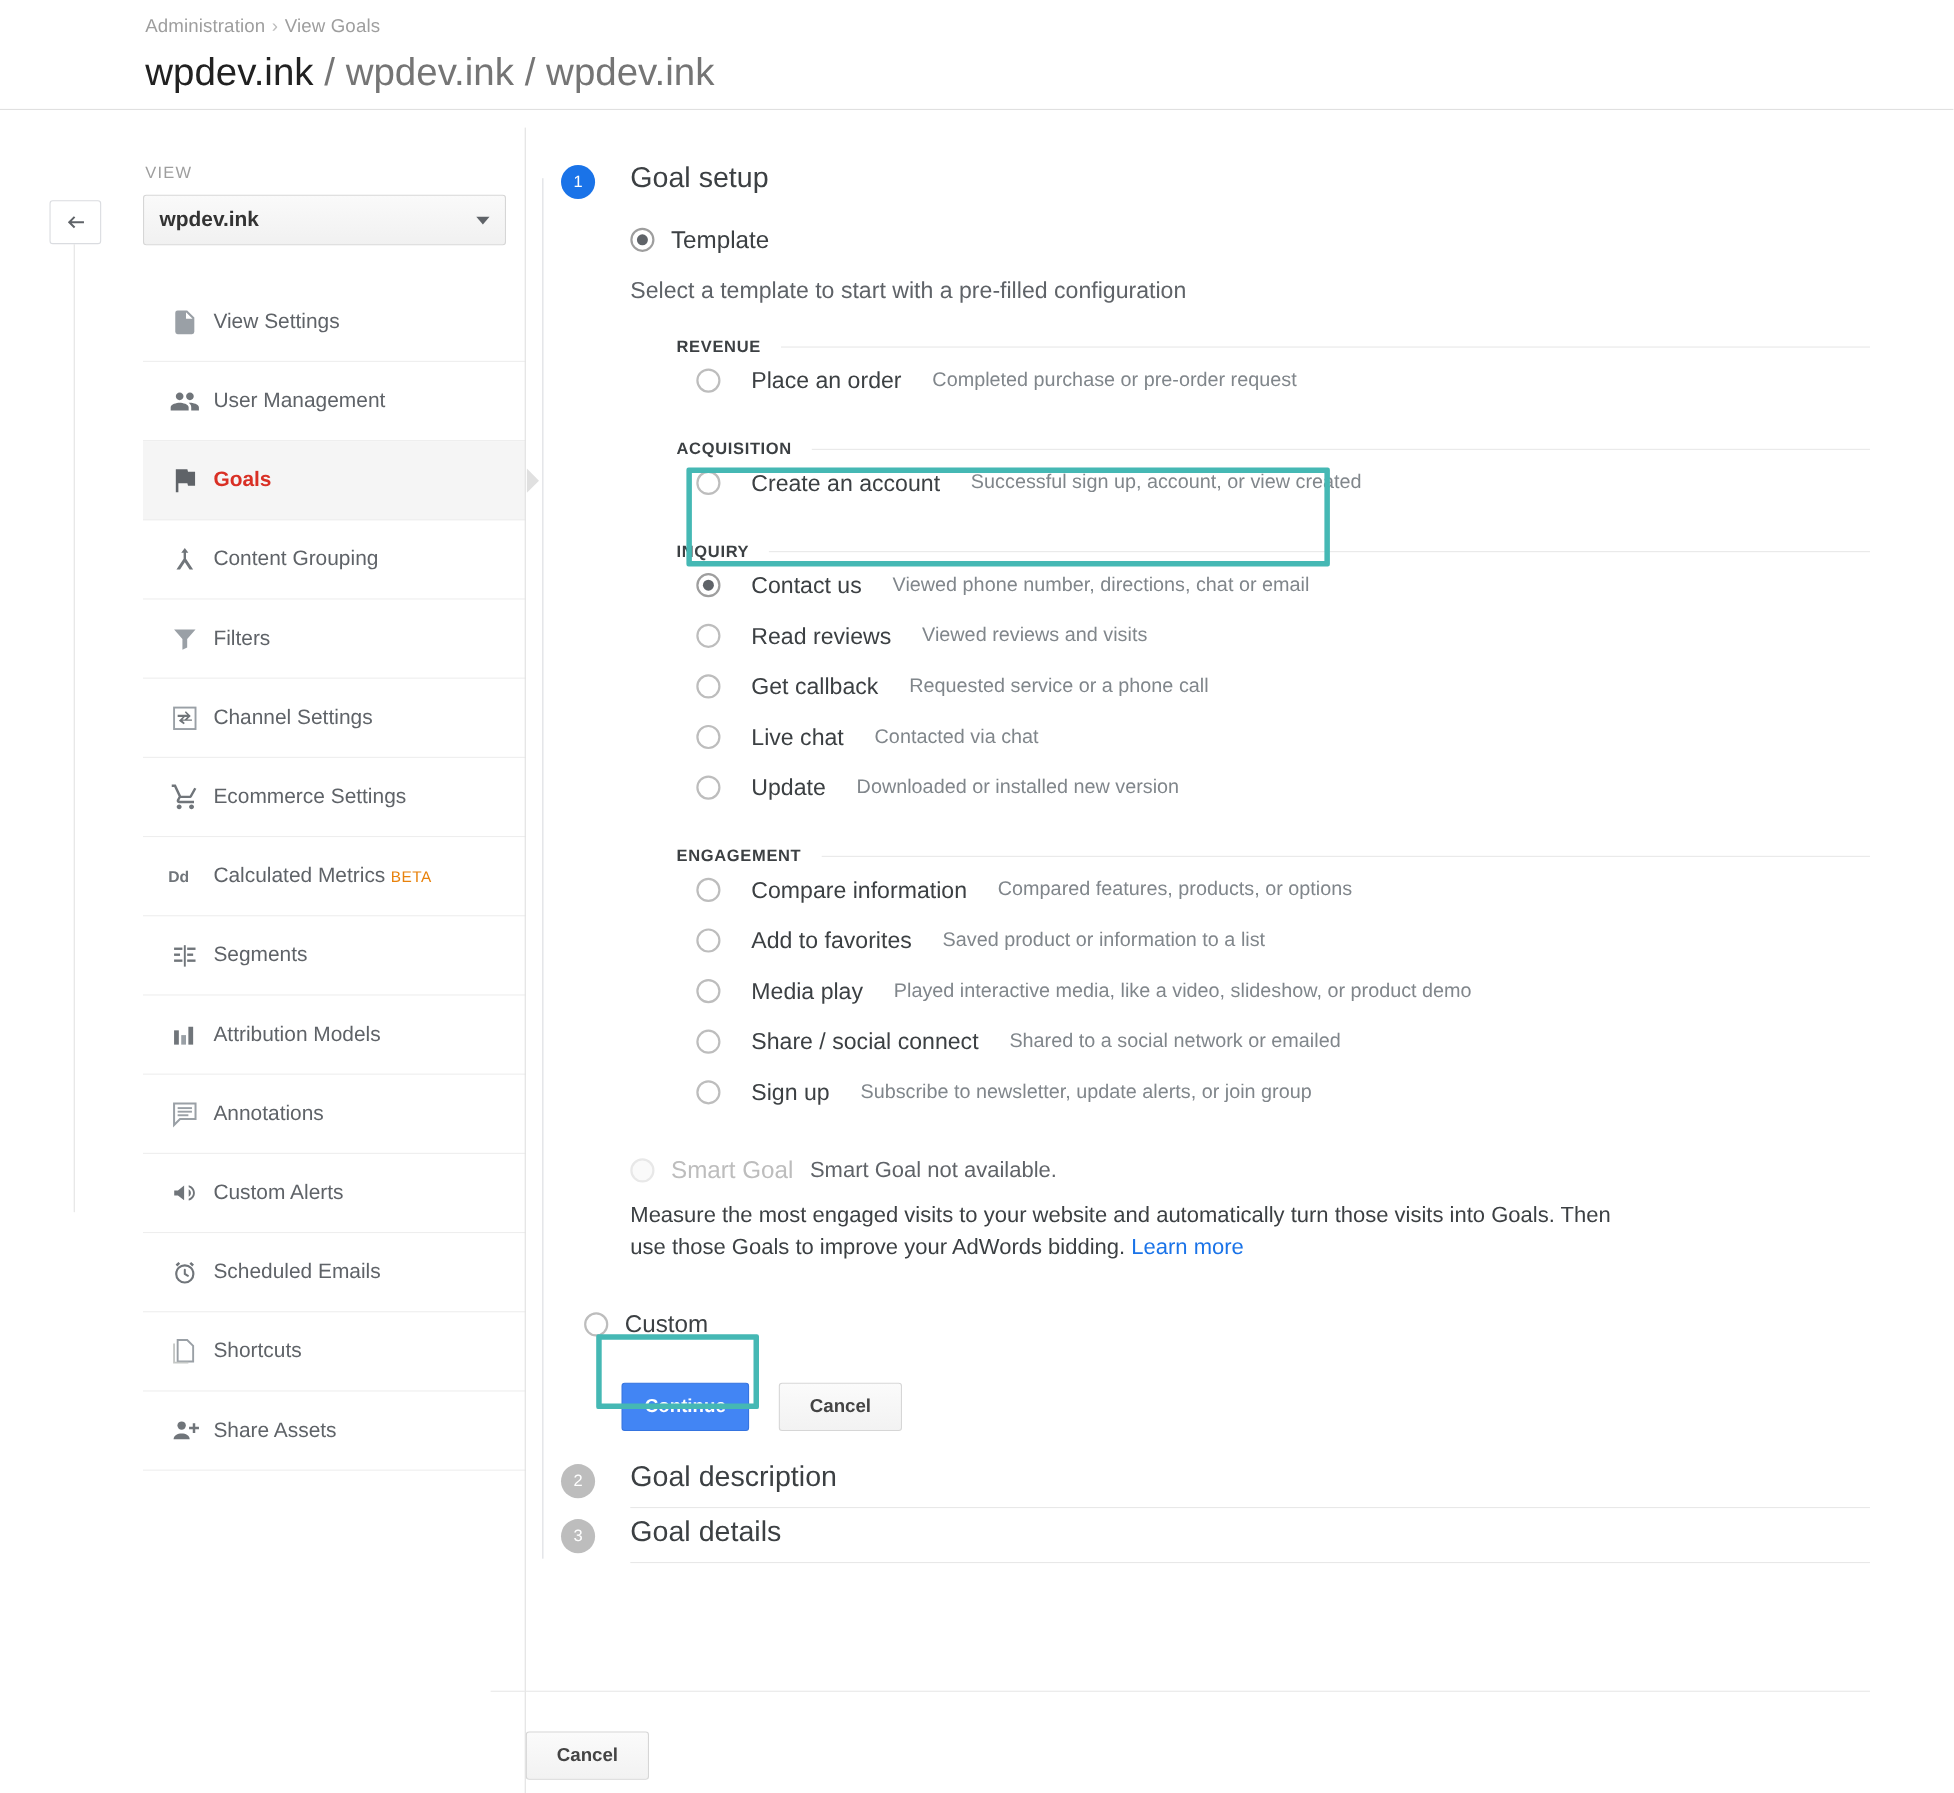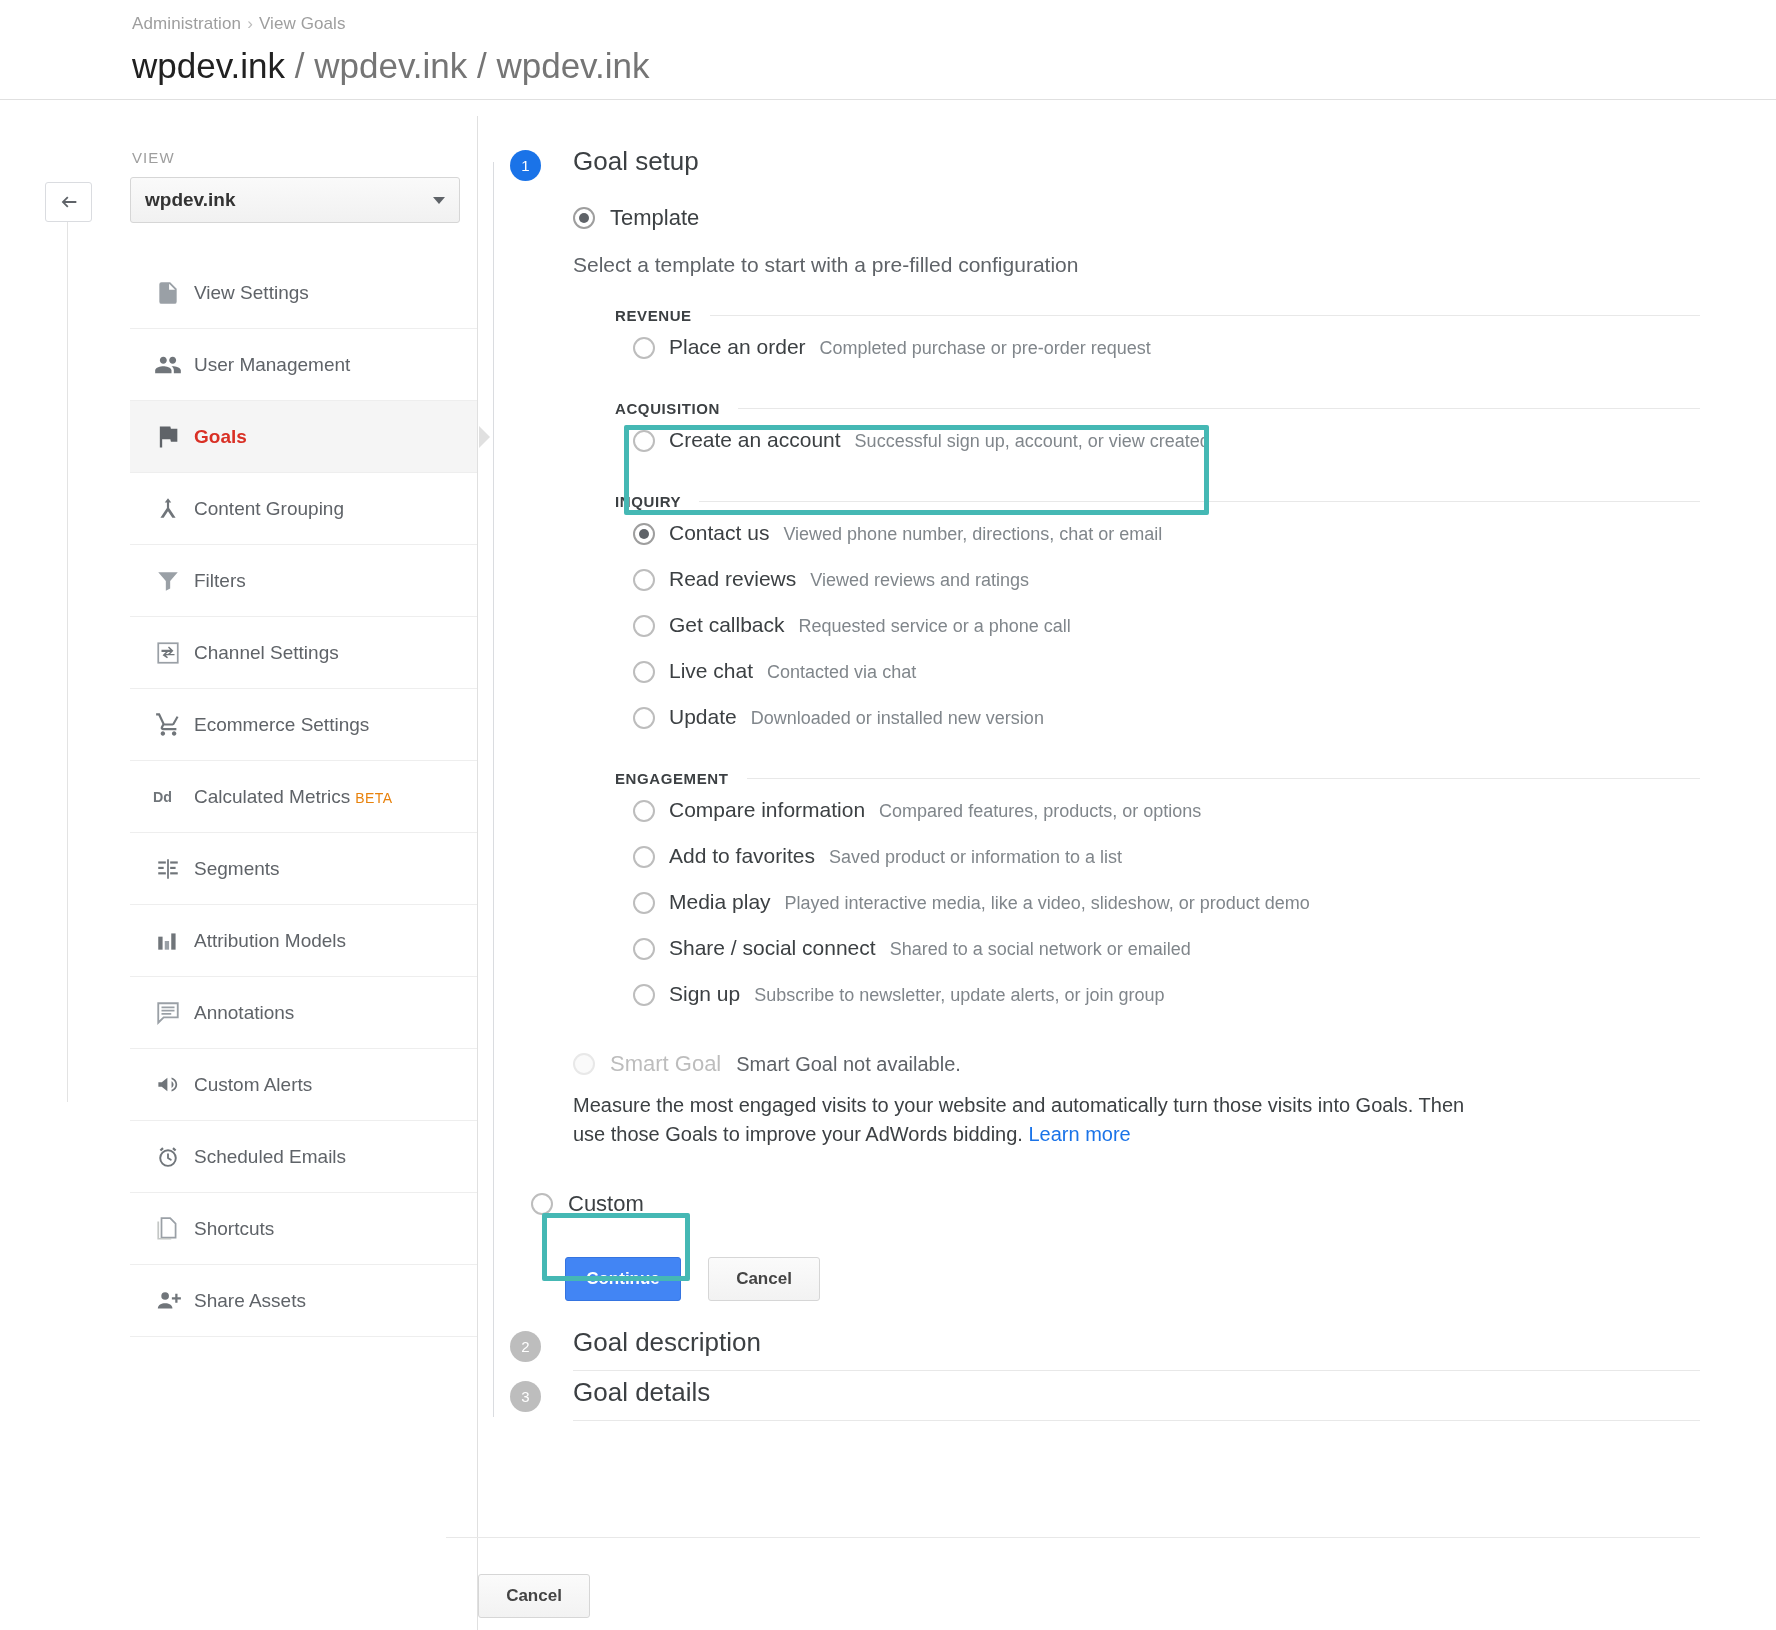--- a/index.html
+++ b/index.html
@@ -114,21 +114,21 @@
 
   .hint { font-size: 21px; color: #5f6368; margin-top: 22px; }
 
   .group { margin-top: 30px; margin-left: 42px; }
   .group-head {
     display: flex; align-items: center; gap: 18px;
     font-size: 15px; font-weight: bold; color: #3c4043; letter-spacing: .6px;
   }
   .group-head .line { flex: 1; height: 1px; background: #e8e8e8; }
 
-  .tmpl-row { display: flex; align-items: flex-end; gap: 14px; padding: 11px 0 11px 18px; }
+  .tmpl-row { display: flex; align-items: flex-start; gap: 28px; padding: 11px 0 11px 18px; }
   .tmpl-row .name { font-size: 21px; color: #3c4043; }
   .tmpl-row .desc { font-size: 18px; color: #80868b; }
 
   
   .hl-inquiry {
     position: absolute; left: 624px; top: 425px;
     width: 585px; height: 90px;
     border: 5px solid #45b8b4; border-radius: 2px;
     pointer-events: none; z-index: 5;
   }
@@ -409,21 +409,21 @@
             <span class="line"></span>
           </div>
           <div class="tmpl-row">
             <span class="radio checked"></span>
             <span class="name">Contact us</span>
             <span class="desc">Viewed phone number, directions, chat or email</span>
           </div>
           <div class="tmpl-row">
             <span class="radio"></span>
             <span class="name">Read reviews</span>
-            <span class="desc">Viewed reviews and ratings</span>
+            <span class="desc">Viewed reviews and visits</span>
           </div>
           <div class="tmpl-row">
             <span class="radio"></span>
             <span class="name">Get callback</span>
             <span class="desc">Requested service or a phone call</span>
           </div>
           <div class="tmpl-row">
             <span class="radio"></span>
             <span class="name">Live chat</span>
             <span class="desc">Contacted via chat</span>

